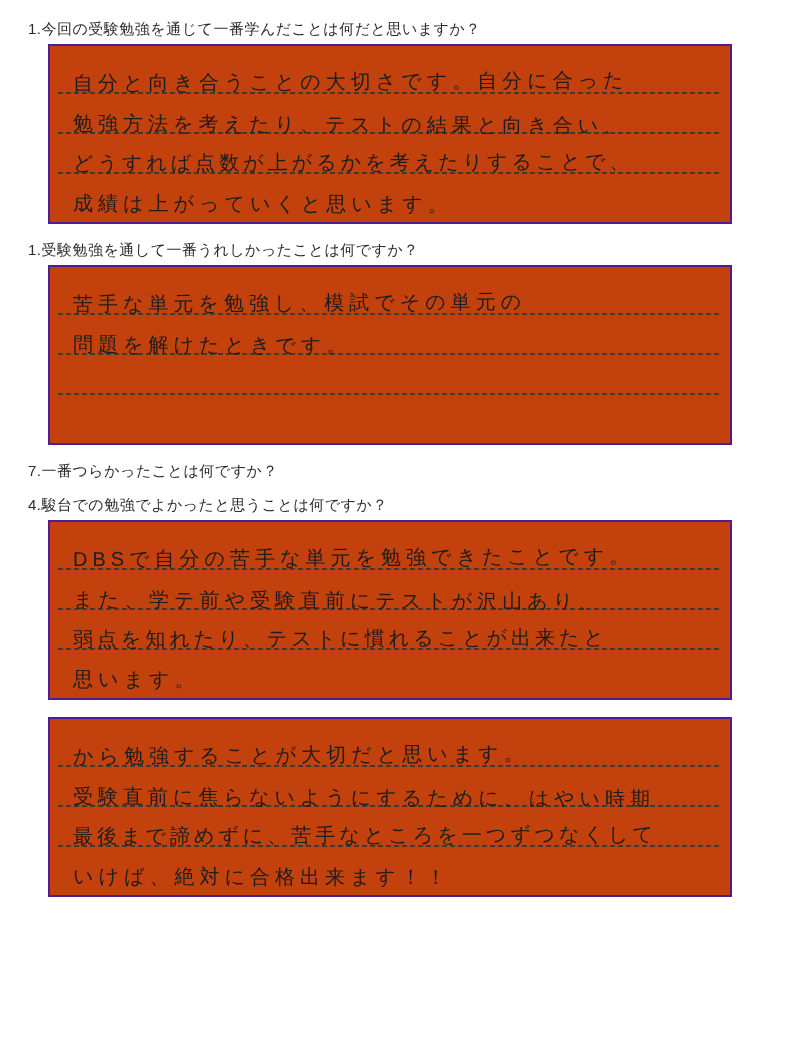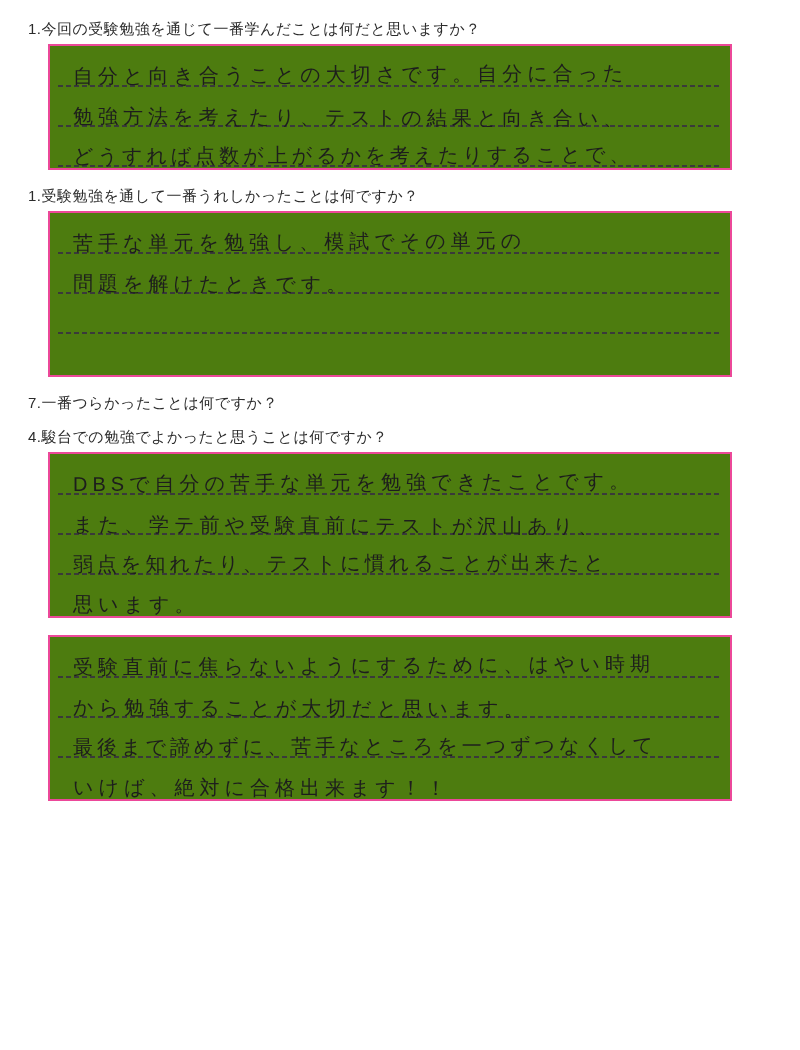--- a/index.html
+++ b/index.html
@@ -26,23 +26,23 @@
     color: #2b2b2b;
     letter-spacing: 0.5px;
     margin: 0 0 7px 0;
     line-height: 17px;
     font-weight: 400;
   }
   .answer-box {
     box-sizing: border-box;
     width: 684px;
     margin-left: 20px;
-    border: 2px solid #ec4899;
-    background: #4d7c0f;
-    padding: 1px 1px;
+    border: 2px solid #4c1d95;
+    background: #c2410c;
+    padding: 8px 1px;
   }
   .answer-row {
     box-sizing: border-box;
     height: 40px;
     display: flex;
     align-items: flex-end;
     padding: 0 10px 1px 22px;
     overflow: hidden;
   }
   .answer-row.dotted {
@@ -78,20 +78,23 @@
     <div class="answer-box">
       <div class="answer-row dotted">
           <span class="hw">自分と向き合うことの大切さです。自分に合った</span>
         </div>
       <div class="answer-row dotted">
           <span class="hw">勉強方法を考えたり、テストの結果と向き合い、</span>
         </div>
       <div class="answer-row dotted">
           <span class="hw">どうすれば点数が上がるかを考えたりすることで、</span>
         </div>
+      <div class="answer-row">
+          <span class="hw">成績は上がっていくと思います。</span>
+        </div>
     </div>
   </div>
 
   <div class="section">
     <p class="question">1.受験勉強を通して一番うれしかったことは何ですか？</p>
     <div class="answer-box">
       <div class="answer-row dotted">
           <span class="hw">苦手な単元を勉強し、模試でその単元の</span>
         </div>
       <div class="answer-row dotted">
@@ -122,24 +125,24 @@
         </div>
       <div class="answer-row">
           <span class="hw">思います。</span>
         </div>
     </div>
   </div>
 
   <div class="section">
     <div class="answer-box">
       <div class="answer-row dotted">
-          <span class="hw">受験直前に焦らないようにするために、はやい時期</span>
+          <span class="hw">から勉強することが大切だと思います。</span>
         </div>
       <div class="answer-row dotted">
-          <span class="hw">から勉強することが大切だと思います。</span>
+          <span class="hw">受験直前に焦らないようにするために、はやい時期</span>
         </div>
       <div class="answer-row dotted">
           <span class="hw">最後まで諦めずに、苦手なところを一つずつなくして</span>
         </div>
       <div class="answer-row">
           <span class="hw">いけば、絶対に合格出来ます！！</span>
         </div>
     </div>
   </div>
 

